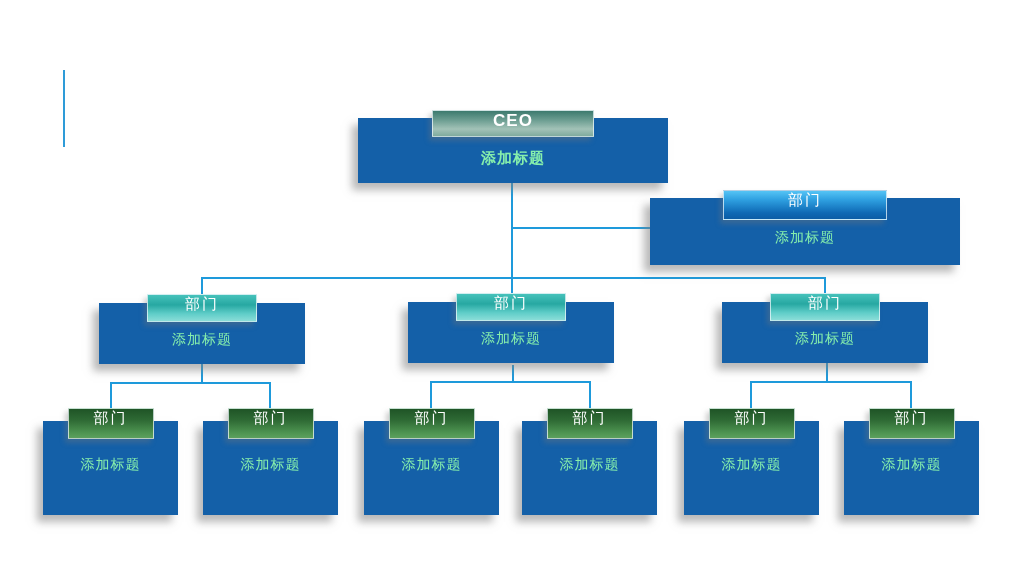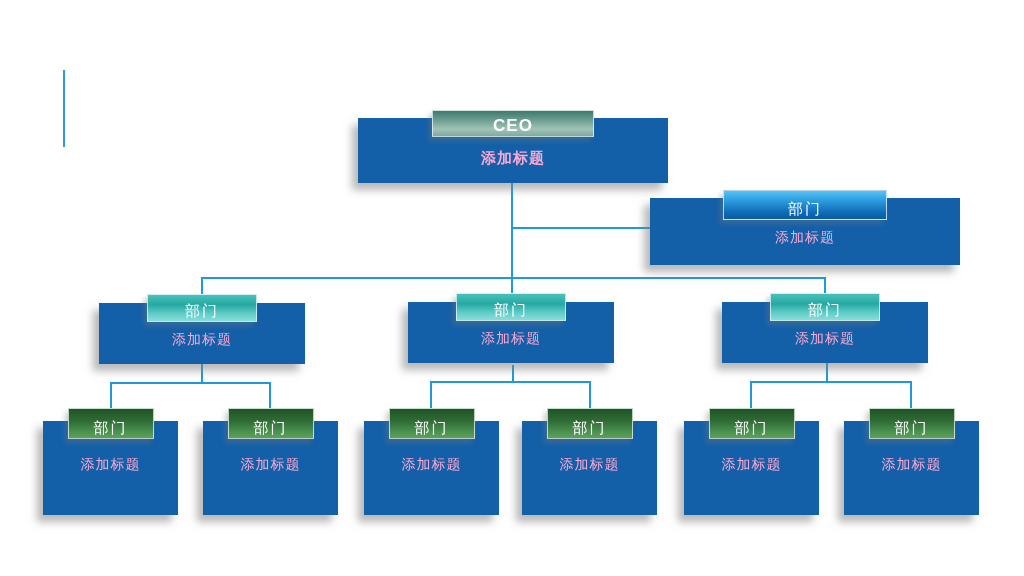--- a/index.html
+++ b/index.html
@@ -12,29 +12,29 @@
   
   .conn{position:absolute;background:#1E9ADB;}
   .conn.h{height:2px;}
   .conn.v{width:2px;}
   
   .node{
     position:absolute;background:#1460A8;
     box-shadow:-6px 7px 8px rgba(125,125,125,0.55);
   }
   .node .title{
-    position:absolute;left:0;right:0;color:#f9a8d4;text-align:center;
+    position:absolute;left:0;right:0;color:#86efac;text-align:center;
     font-size:14px;letter-spacing:1px;
   }
   .badge{
     position:absolute;left:50%;transform:translateX(-50%);
     color:#fff;text-align:center;font-size:15px;letter-spacing:2px;
     border:1px solid rgba(235,245,250,0.75);
     box-shadow:-3px 4px 5px rgba(120,120,120,0.35);
-    display:flex;align-items:flex-end;justify-content:center;
+    display:flex;align-items:flex-start;justify-content:center;
   }
   
   .badge-sage{background:linear-gradient(180deg,#3C7A6E 0%,#6E9F93 38%,#A2C2B7 72%,#7FAB9E 100%);}
   .badge-blue{background:linear-gradient(180deg,#55C4F5 0%,#2E9FE0 32%,#0E69B4 78%,#0B5CA5 100%);}
   .badge-teal{background:linear-gradient(180deg,#46C2BB 0%,#27A8A2 38%,#5FCDC8 72%,#8ADDD8 100%);}
   .badge-green{background:linear-gradient(180deg,#1F5426 0%,#2F6B35 40%,#4E9451 82%,#5CA05E 100%);}
   
   .n-ceo{left:358px;top:118px;width:310px;height:65px;}
   .n-ceo .badge{top:-8px;width:160px;height:25px;font-size:17px;font-weight:700;letter-spacing:1px;}
   .n-ceo .title{top:31px;font-size:15px;font-weight:700;}

